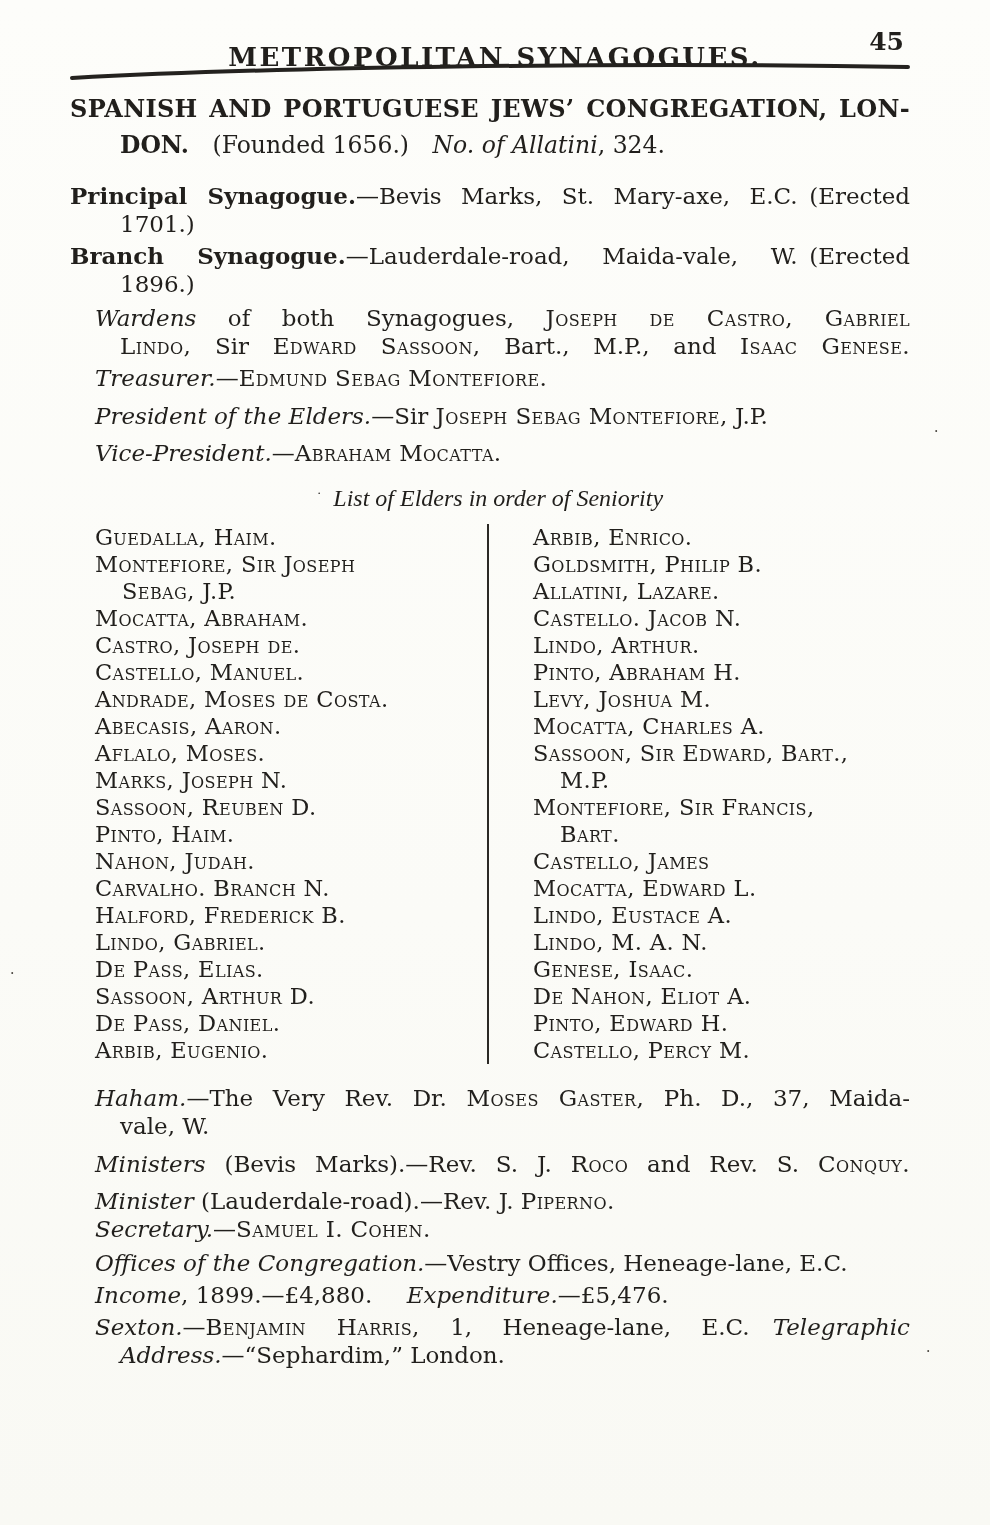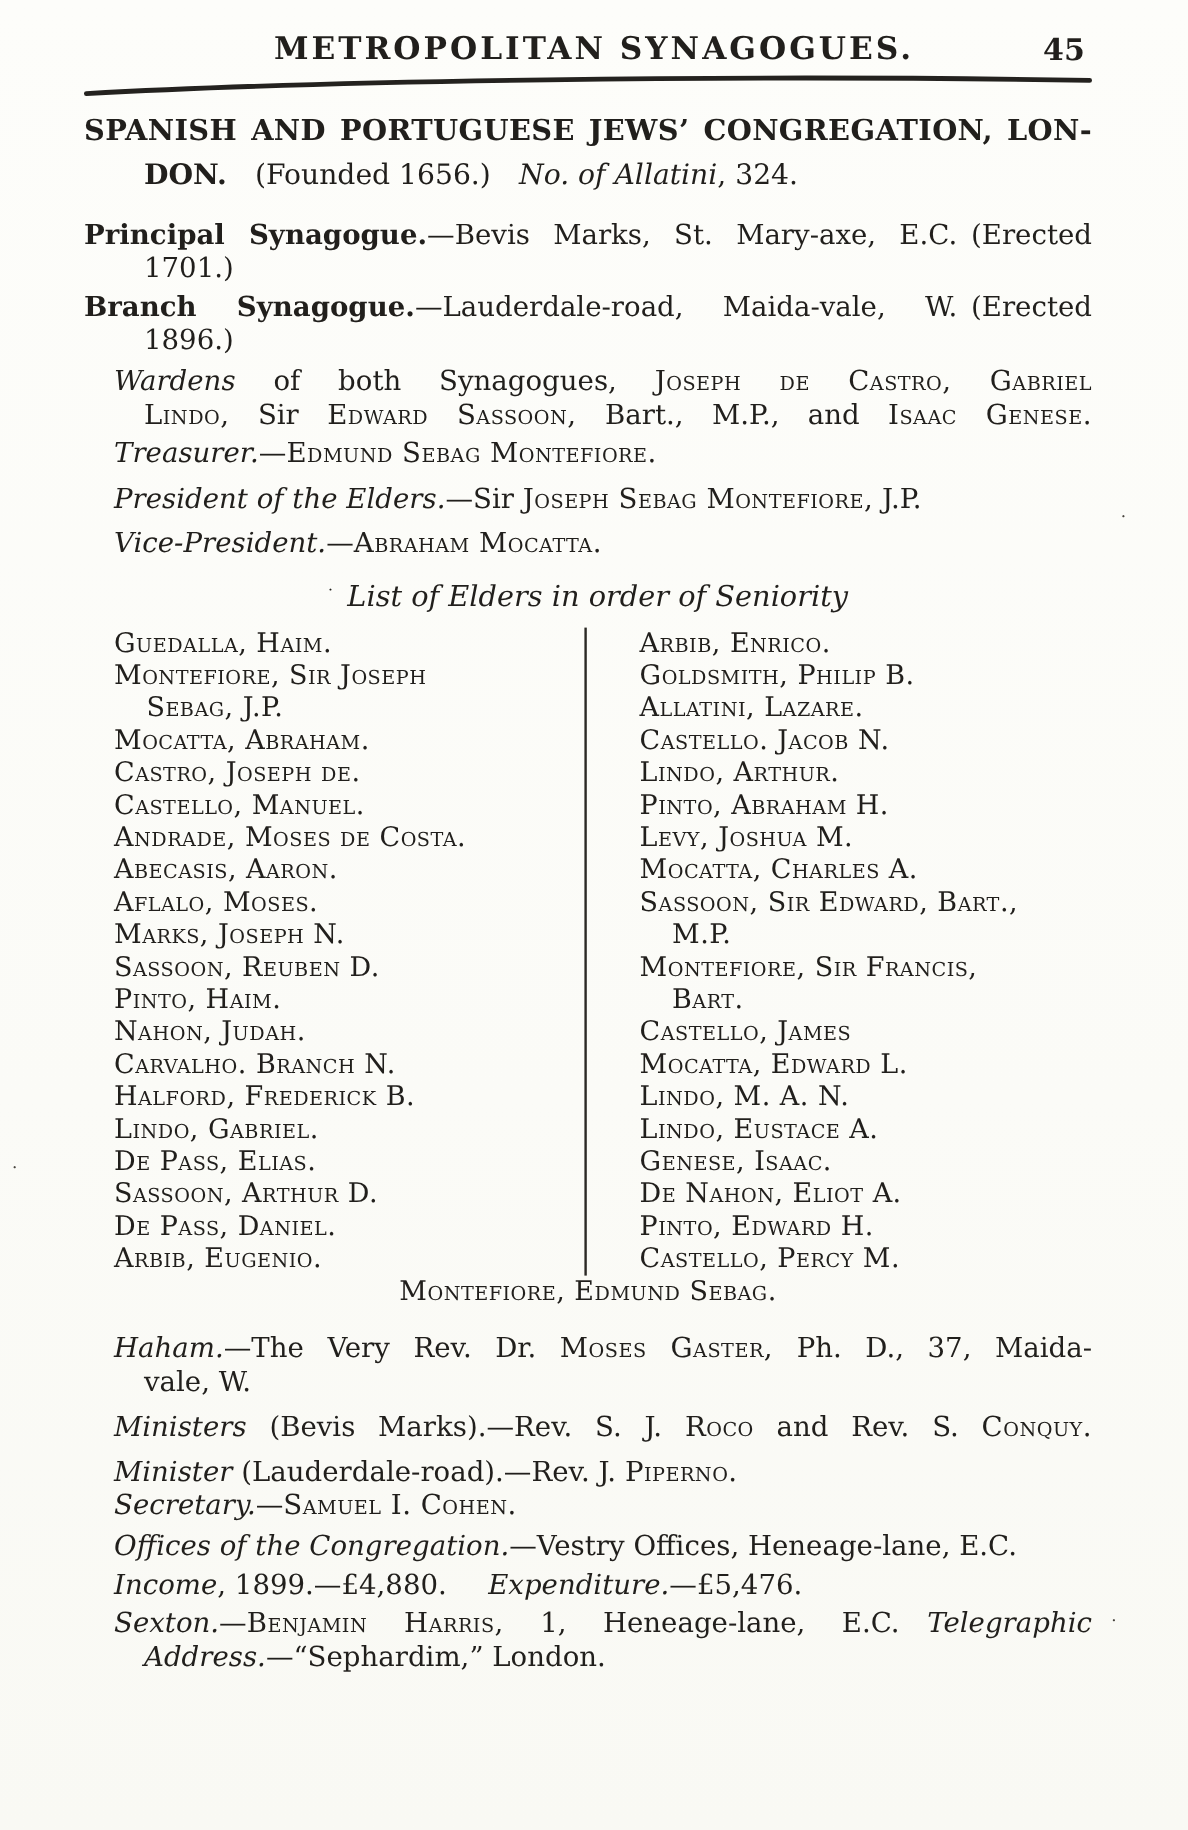--- a/index.html
+++ b/index.html
@@ -10,21 +10,21 @@
     background:#fcfcf9;
     background-image:linear-gradient(180deg,#fdfdfa 0%,#fbfbf7 60%,#f9f9f4 100%);
     color:#211f1c;
     font-family:"DejaVu Serif", serif;
     box-sizing:border-box;
     padding:0 80px 0 70px;
     overflow:hidden;
   }
   
   .running-title{
-    position:absolute;top:26px;left:0;right:0;
+    position:absolute;top:42px;left:0;right:0;
     text-align:center;
     font-size:26px;font-weight:bold;letter-spacing:2.5px;
   }
   .page-number{
     position:absolute;top:27px;right:86px;
     font-size:25px;font-weight:bold;
   }
   .header-rule{position:absolute;top:58px;left:70px;}
   
   .doc-title{margin-top:90px;}
@@ -39,21 +39,21 @@
   .c50{margin-left:50px;}
   .mt18{margin-top:18px;} .mt4{margin-top:4px;} .mt6{margin-top:6px;}
   .mt10{margin-top:10px;} .mt9{margin-top:9px;}
   .mt20{margin-top:20px;} .mt0{margin-top:0;}
   
   .it{font-style:italic;}
   .bd{font-weight:bold;}
   .sc{font-variant:small-caps;letter-spacing:0.4px;}
   .rm{}
   
-  .caption{margin-top:12px;text-align:center;font-style:italic;font-size:24px;line-height:28px;}
+  .caption{margin-top:12px;text-align:center;font-style:italic;font-size:24px;line-height:28px;font-family:Liberation Serif, serif;}
   .cap-mark{font-style:normal;font-size:13px;vertical-align:super;margin-right:12px;}
   .elders-cols{display:flex;margin-top:12px;}
   .col-left{width:417px;box-sizing:border-box;padding-left:25px;flex:none;}
   .col-right{flex:1;border-left:2.5px solid #2b2925;padding-left:44px;}
   .elder-line{font-size:22.5px;line-height:27px;white-space:nowrap;}
   .elder-line.wrap{padding-left:27px;}
   .elders-footer{text-align:center;font-size:22.5px;line-height:27px;}
   
   .speck{position:absolute;color:#46423c;font-size:14px;line-height:14px;}
 </style>
@@ -130,29 +130,28 @@
         <div class="elder-line sc">Lindo, Arthur.</div>
         <div class="elder-line sc">Pinto, Abraham H.</div>
         <div class="elder-line sc">Levy, Joshua M.</div>
         <div class="elder-line sc">Mocatta, Charles A.</div>
         <div class="elder-line sc">Sassoon, Sir Edward, Bart.,</div>
         <div class="elder-line sc wrap">M.P.</div>
         <div class="elder-line sc">Montefiore, Sir Francis,</div>
         <div class="elder-line sc wrap">Bart.</div>
         <div class="elder-line sc">Castello, James</div>
         <div class="elder-line sc">Mocatta, Edward L.</div>
+        <div class="elder-line sc">Lindo, Eustace A.</div>
         <div class="elder-line sc">Lindo, M. A. N.</div>
-        <div class="elder-line sc">Lindo, Eustace A.</div>
         <div class="elder-line sc">Genese, Isaac.</div>
         <div class="elder-line sc">De Nahon, Eliot A.</div>
         <div class="elder-line sc">Pinto, Edward H.</div>
         <div class="elder-line sc">Castello, Percy M.</div>
       </div>
   </div>
-  <div class="elders-footer sc">Montefiore, Edmund Sebag.</div>
 
   <div class="para ml25 mt20">
     <div class="line just"><span class="it">Haham.</span><span class="rm">—The Very Rev. Dr. </span><span class="sc">Moses Gaster,</span><span class="rm"> Ph. D., 37, Maida-</span></div>
     <div class="line c25"><span class="rm">vale, W.</span></div>
   </div>
   <div class="para ml25 mt10">
     <div class="line just"><span class="it">Ministers</span><span class="rm"> (Bevis Marks).—Rev. S. J. </span><span class="sc">Roco</span><span class="rm"> and Rev. S. </span><span class="sc">Conquy.</span></div>
   </div>
   <div class="para ml25 mt9">
     <div class="line"><span class="it">Minister</span><span class="rm"> (Lauderdale-road).—Rev. J. </span><span class="sc">Piperno.</span></div>

